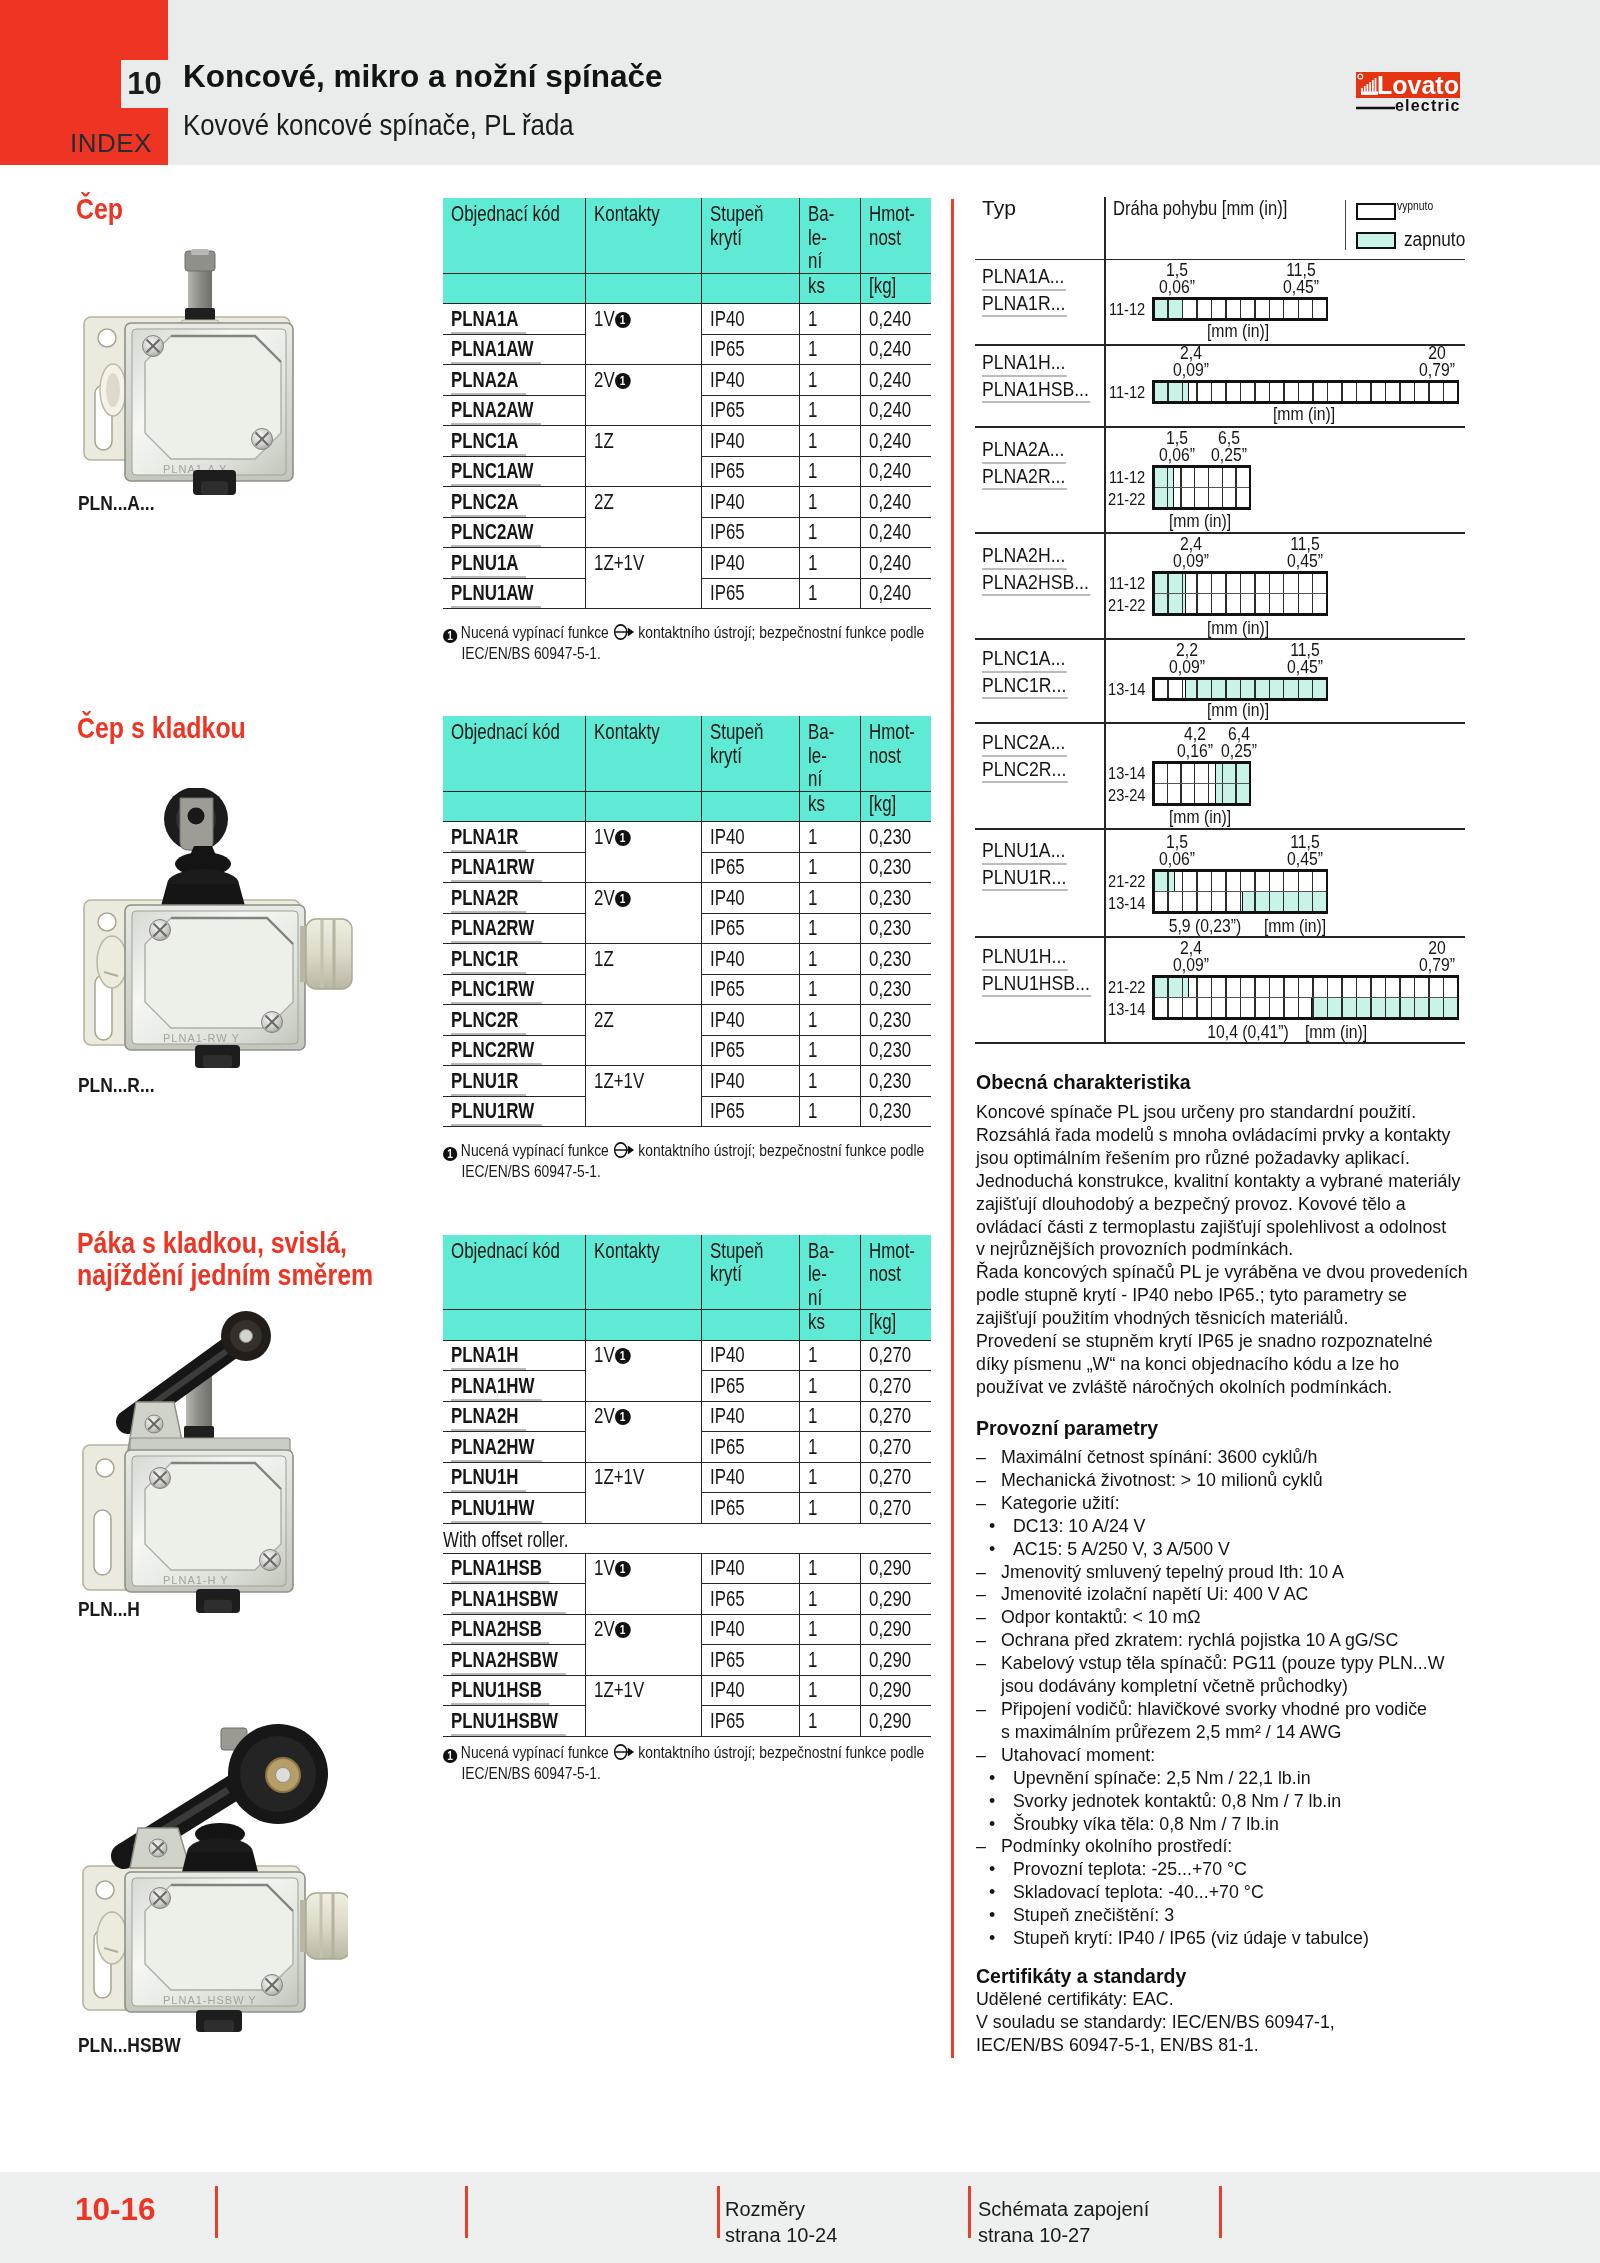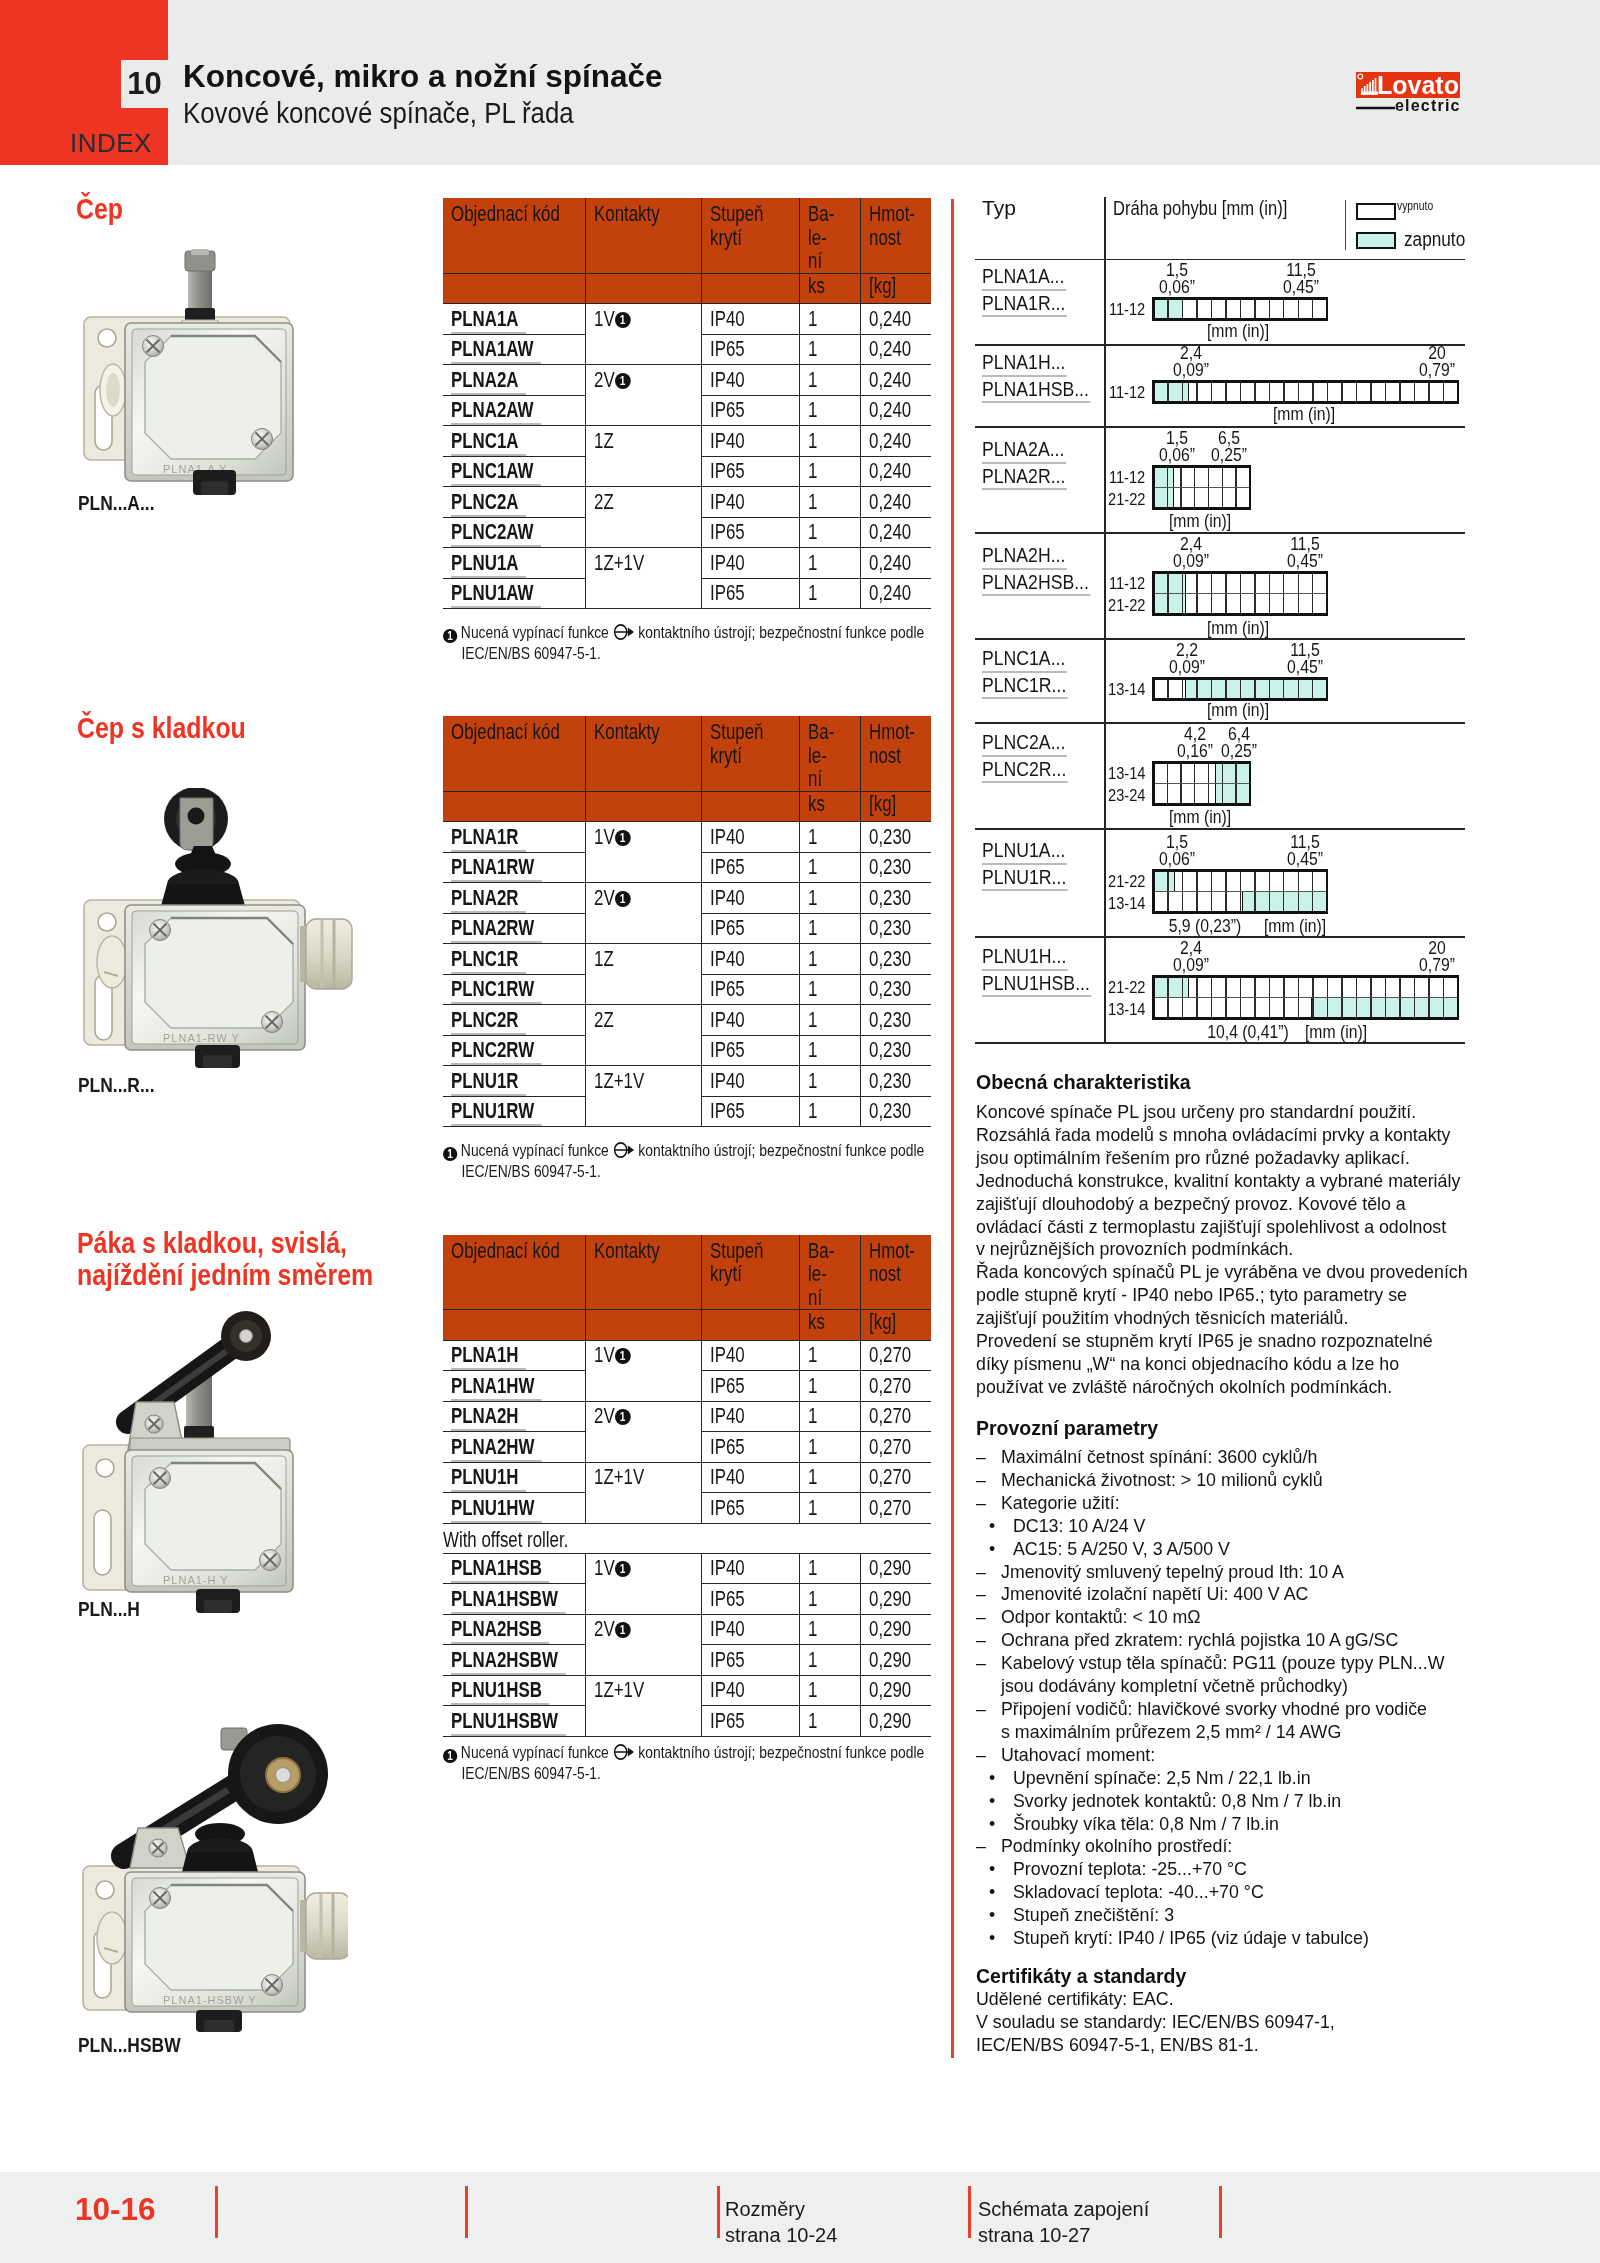--- a/index.html
+++ b/index.html
@@ -9,21 +9,21 @@
   .abs{position:absolute;}
   .cx{display:inline-block;transform:scaleX(0.75);transform-origin:0 50%;white-space:nowrap;}
   .cx86{display:inline-block;transform:scaleX(0.86);transform-origin:0 50%;white-space:nowrap;}
   
   #hdrband{left:0;top:0;width:1600px;height:165px;background:#eaecec;}
   #redblock{left:0;top:0;width:168px;height:165px;background:#ee3524;}
   #box10{left:121px;top:60px;width:47px;height:48px;background:#eaecec;
          font-weight:bold;font-size:31px;color:#1b1b1b;text-align:center;line-height:48px;}
   #index{left:70px;top:128px;width:98px;font-size:26px;color:#232d33;letter-spacing:0.5px;}
   #title{left:183px;top:58px;font-size:31.5px;font-weight:bold;color:#131313;}
-  #subtitle{left:183px;top:96px;font-size:30px;color:#1a1a1a;}
+  #subtitle{left:183px;top:108px;font-size:30px;color:#1a1a1a;}
   
   #ftrband{left:0;top:2172px;width:1600px;height:91px;background:#edf0ef;}
   .fline{position:absolute;width:3px;height:52px;top:2186px;background:#e8402a;}
   #pageno{left:75px;top:2191px;font-size:31.5px;font-weight:bold;color:#ee3524;}
   .ftxt{font-size:20px;color:#1a1a1a;line-height:26px;}
   
   .lhead{font-size:30px;font-weight:bold;color:#ee3524;line-height:32px;}
   .llabel{font-size:20.5px;font-weight:bold;color:#1a1a1a;}
   .llabel .cx{transform:scaleX(0.85);}
   
@@ -51,21 +51,21 @@
   .rcode .ul{border-bottom:2px solid #bbbbbb;padding-right:2px;}
   .dlab{font-size:17.5px;color:#161616;line-height:17px;transform:scaleX(0.9);}
   .rowlab{font-size:17px;color:#161616;}
   .rtext{font-size:17.8px;line-height:22.9px;color:#141414;}
   .rhead{font-size:19.5px;font-weight:bold;color:#111;}
   .li{position:relative;padding-left:25px;}
   .li:before{content:"–";position:absolute;left:0;}
   .li2{position:relative;padding-left:37px;}
   .li2:before{content:"\2022";position:absolute;left:13px;}
   .cont{padding-left:25px;}
-  .pt .hc{background:#c2410c;line-height:23.5px;}
+  .pt .hc{background:#5eead4;line-height:23.5px;}
   .pt8{padding-top:4px;}
   .rp{padding-top:1.5px;}
   .cx79{display:inline-block;transform:scaleX(0.79);transform-origin:0 50%;white-space:nowrap;}
   .cx84{display:inline-block;transform:scaleX(0.84);transform-origin:0 50%;white-space:nowrap;}
   .cx83{display:inline-block;transform:scaleX(0.83);transform-origin:0 50%;white-space:nowrap;}
   table.pt{line-height:26px;}
 </style>
 </head>
 <body>
 

